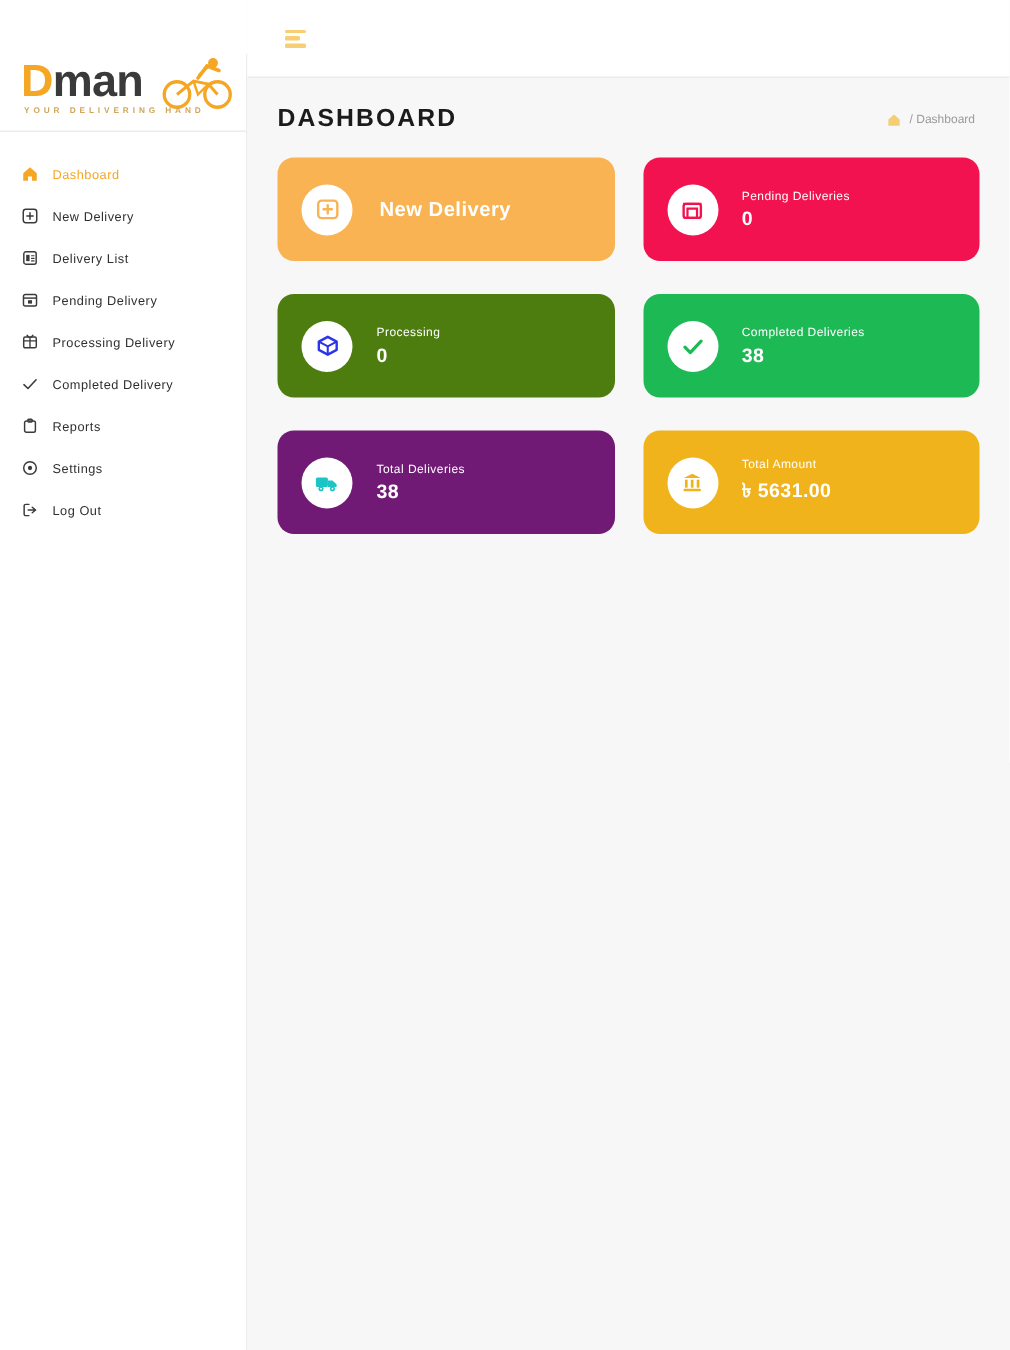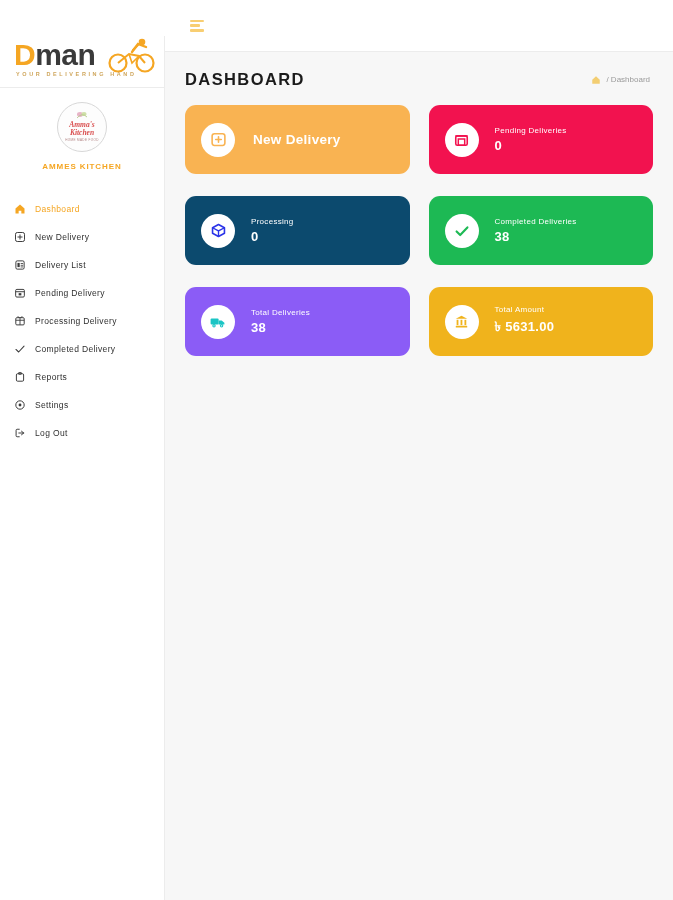--- a/index.html
+++ b/index.html
@@ -277,33 +277,20 @@
           <path d="M13 25 L24 16 L34 18 L40 25" fill="none" stroke="#F5A623" stroke-width="2"></path>
           <path d="M24 16 L27 25 L34 18" fill="none" stroke="#F5A623" stroke-width="1.6"></path>
           <path d="M27 14 L33 6 L41 9" fill="none" stroke="#F5A623" stroke-width="2.4" stroke-linecap="round"></path>
           <circle cx="37" cy="4" r="3.3" fill="#F5A623"></circle>
           <path d="M33 7 L28 12" stroke="#F5A623" stroke-width="2" stroke-linecap="round"></path>
         </svg>
         <div class="brand-tag">YOUR DELIVERING HAND</div>
       </div>
     </div>
 
-    <div class="shop">
-      <div class="shop-avatar">
-        <svg class="leaf" viewBox="0 0 14 9">
-          <ellipse cx="5" cy="4.5" rx="3" ry="2.4" fill="#e8b4c8"></ellipse>
-          <ellipse cx="9" cy="4" rx="2.6" ry="2" fill="#cfe0a8"></ellipse>
-          <path d="M2 8 Q7 2 12 7" stroke="#b5c98a" stroke-width="0.9" fill="none"></path>
-        </svg>
-        <div class="av-l1">Amma's</div>
-        <div class="av-l2">Kitchen</div>
-        <div class="av-l3">HOME MADE FOOD</div>
-      </div>
-      <div class="shop-name">AMMES KITCHEN</div>
-    </div>
 
     <nav class="menu">
 
       <div class="menu-item active">
         <span class="menu-icon">
           <svg width="12" height="12" viewBox="0 0 16 16">
               <path d="M8 2 L14 7.4 V14 H9.8 V10.2 H6.2 V14 H2 V7.4 Z" fill="#F5A623"></path>
             </svg>
         </span>
         <span>Dashboard</span>
@@ -437,21 +424,21 @@
               <rect x="2.6" y="4.6" width="10.8" height="8.8" rx="1.4" fill="none" stroke="#F2124F" stroke-width="1.5"></rect>
               <path d="M2.2 4.6 H13.8 M5 7.6 H11 V13.4 H5 Z" fill="none" stroke="#F2124F" stroke-width="1.4"></path>
             </svg>
         </div>
         <div class="card-body">
           <div class="card-label">Pending Deliveries</div>
           <div class="card-value">0</div>
         </div>
       </div>
 
-      <div class="card" style="background:#0c4a6e">
+      <div class="card" style="background:#4d7c0f">
         <div class="card-ico">
           <svg width="17" height="17" viewBox="0 0 16 16">
               <path d="M8 2.4 L13.6 5.4 V10.6 L8 13.6 L2.4 10.6 V5.4 Z" fill="none" stroke="#2B34E8" stroke-width="1.5" stroke-linejoin="round"></path>
               <path d="M2.4 5.4 L8 8.4 L13.6 5.4 M8 8.4 V13.6" fill="none" stroke="#2B34E8" stroke-width="1.3"></path>
             </svg>
         </div>
         <div class="card-body">
           <div class="card-label">Processing</div>
           <div class="card-value">0</div>
         </div>
@@ -462,21 +449,21 @@
           <svg width="18" height="18" viewBox="0 0 16 16">
               <path d="M3.2 8.4 L6.4 11.6 L12.8 4.8" fill="none" stroke="#1DB954" stroke-width="1.9" stroke-linecap="round" stroke-linejoin="round"></path>
             </svg>
         </div>
         <div class="card-body">
           <div class="card-label">Completed Deliveries</div>
           <div class="card-value">38</div>
         </div>
       </div>
 
-      <div class="card" style="background:#8b5cf6">
+      <div class="card" style="background:#701a75">
         <div class="card-ico">
           <svg width="18" height="18" viewBox="0 0 18 16">
               <rect x="1.6" y="4.4" width="8" height="6.2" rx="1" fill="#1BC5C5"></rect>
               <path d="M9.6 6.4 H12.6 L15.4 8.8 V10.6 H9.6 Z" fill="#1BC5C5"></path>
               <circle cx="5" cy="11.8" r="1.7" fill="#1BC5C5"></circle>
               <circle cx="12.6" cy="11.8" r="1.7" fill="#1BC5C5"></circle>
               <circle cx="5" cy="11.8" r="0.6" fill="#ffffff"></circle>
               <circle cx="12.6" cy="11.8" r="0.6" fill="#ffffff"></circle>
             </svg>
         </div>

